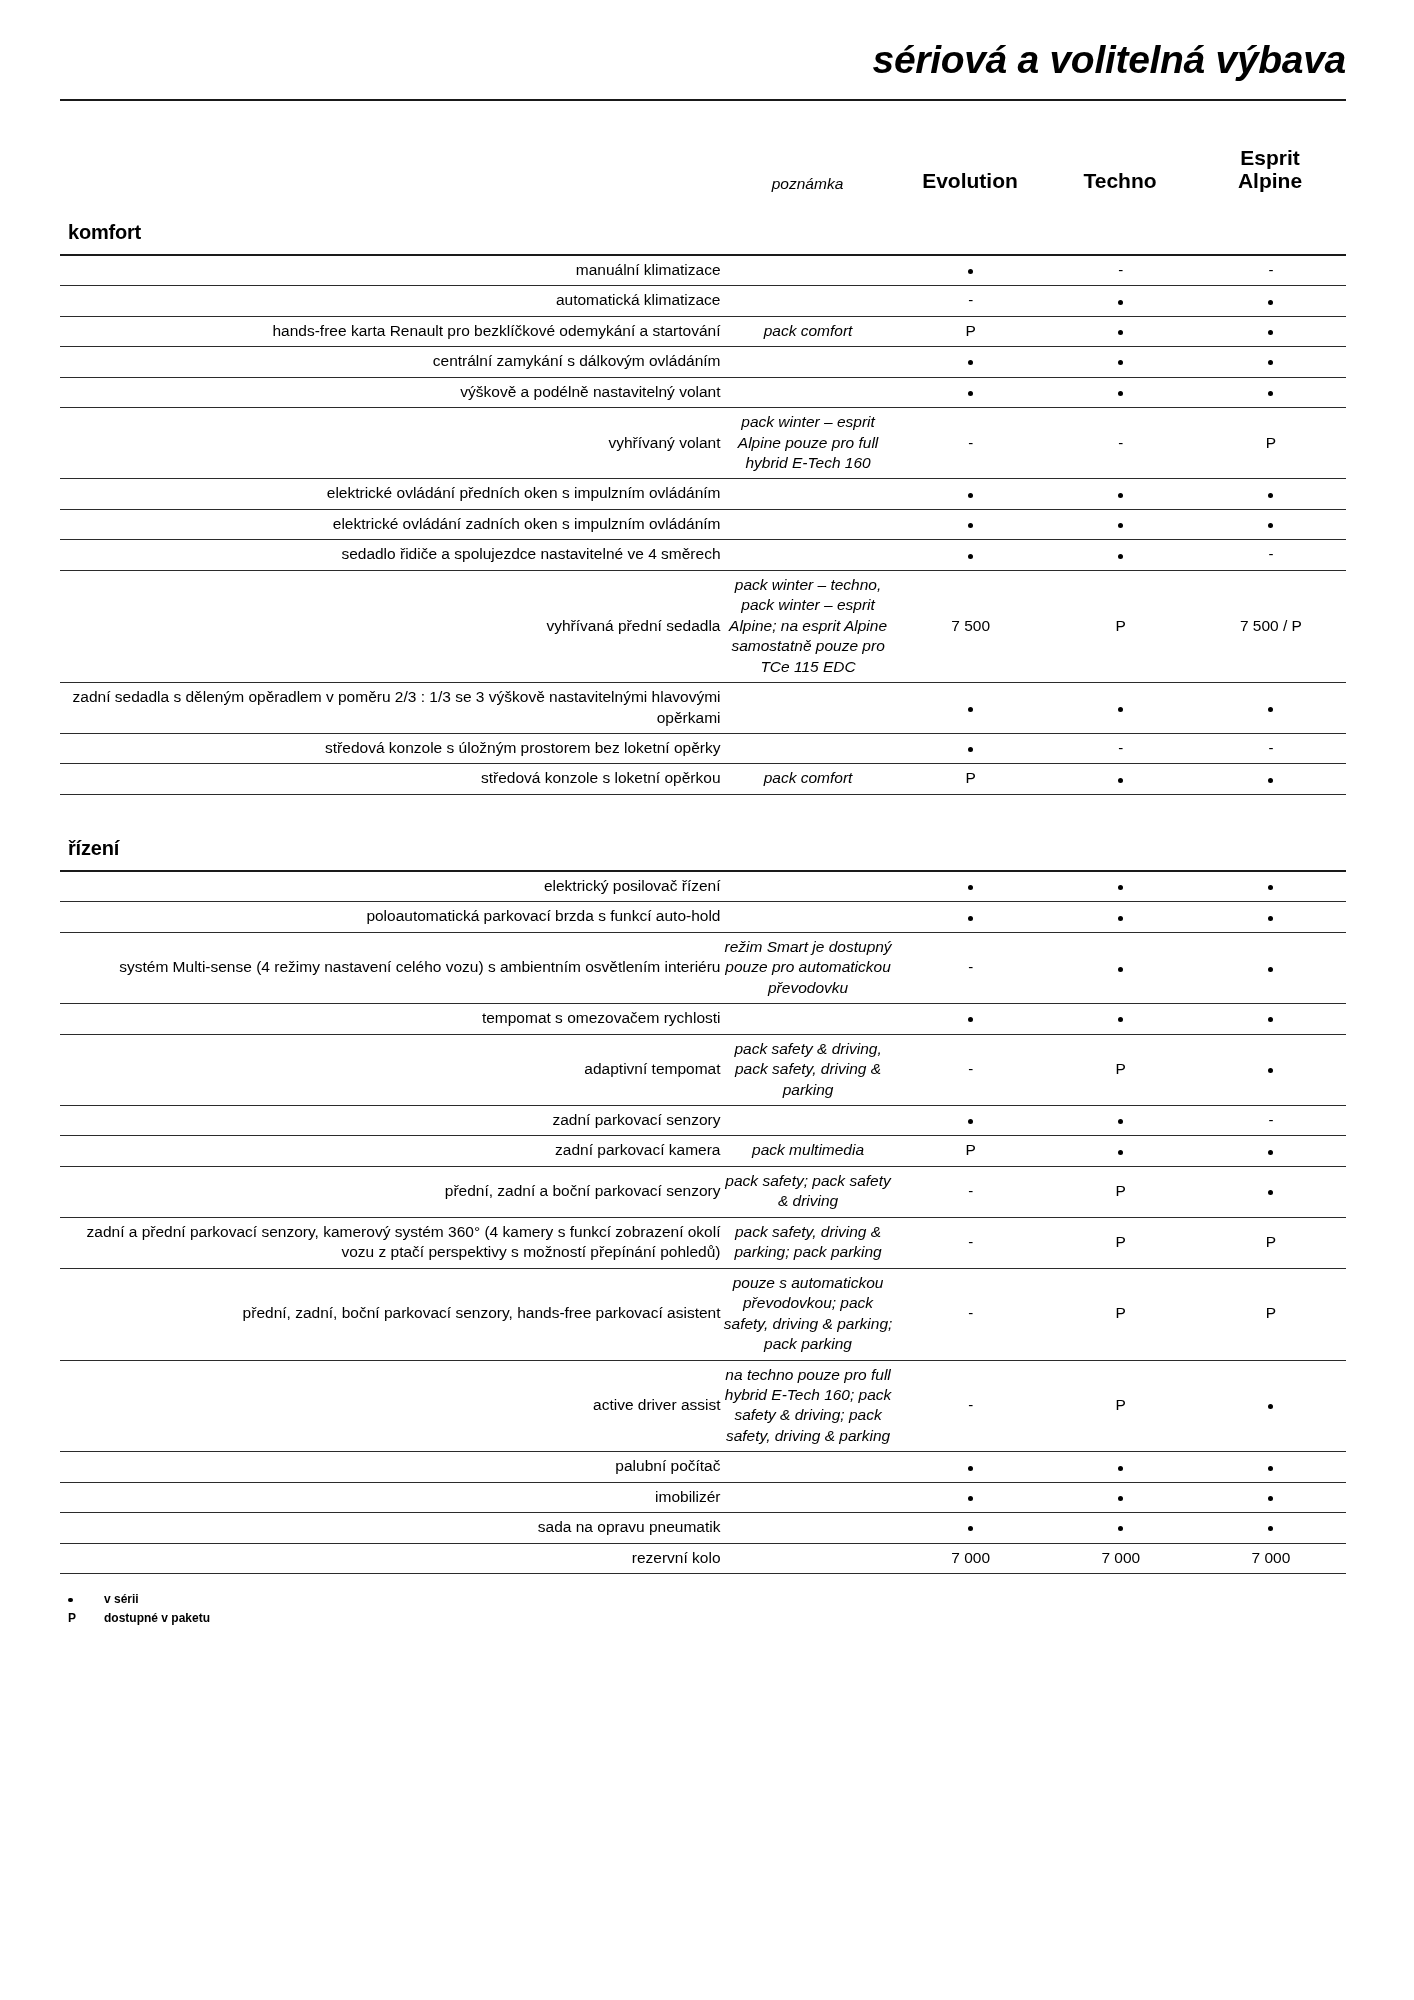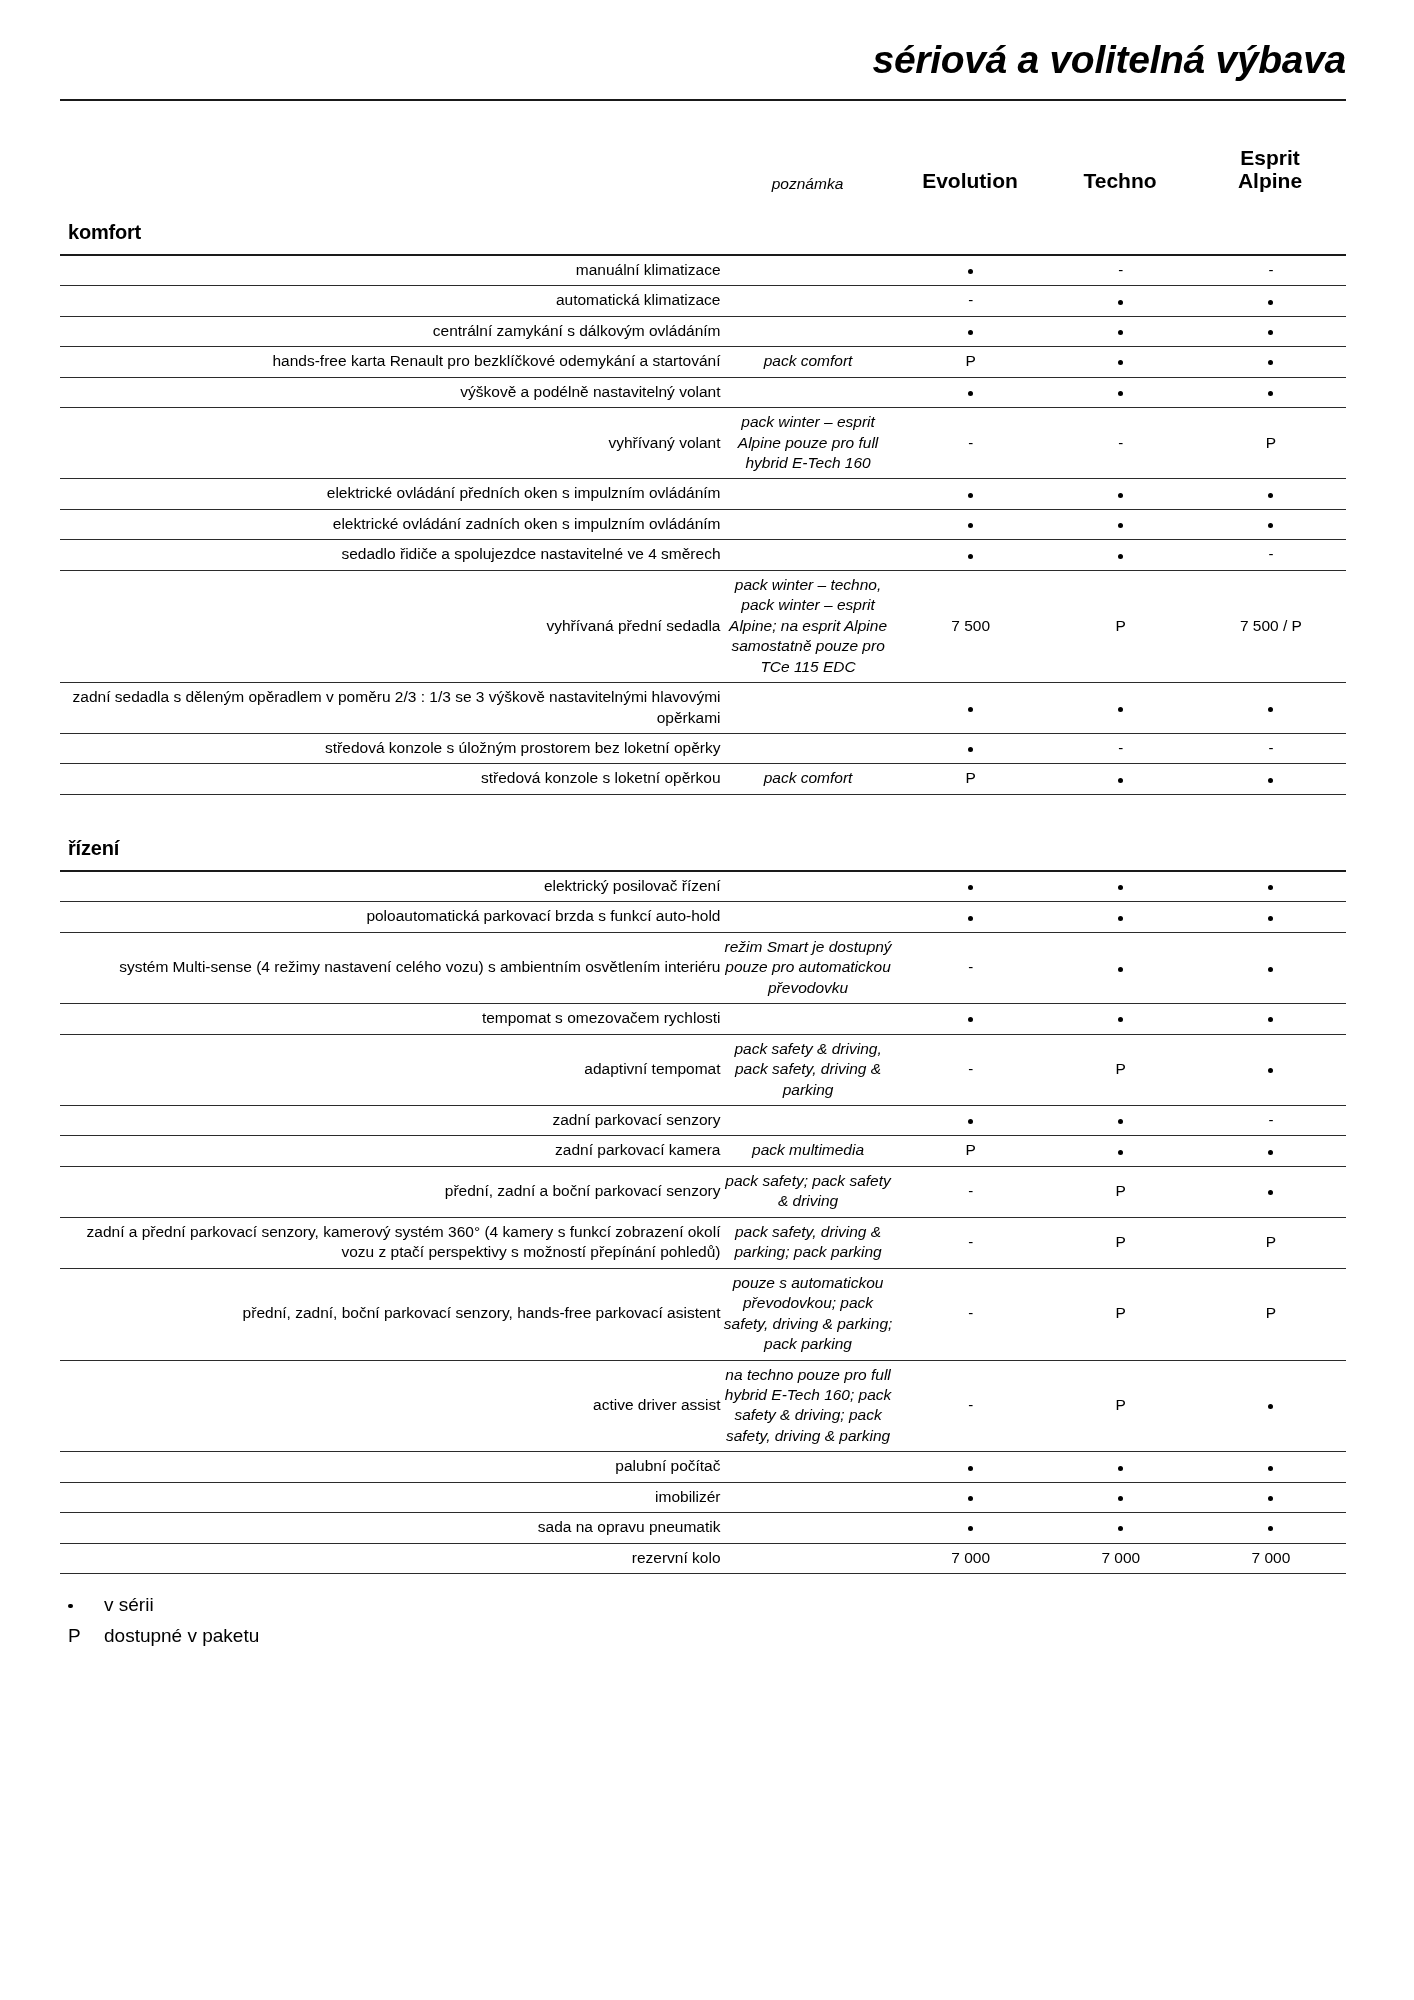--- a/index.html
+++ b/index.html
@@ -107,22 +107,23 @@
   .dashmark {
     display: inline-block;
     font-size: 15px;
     line-height: 1;
   }
 
   
   .legend {
     margin-top: 16px;
     margin-left: 8px;
-    font-size: 19px;
+    font-size: 12px;
     line-height: 1.6;
+    font-weight: bold;
   }
   .legend-row { display: flex; align-items: center; }
   .legend-key {
     flex: 0 0 36px;
     text-align: left;
   }
   .legend-key .dotmark { width: 4.5px; height: 4.5px; }
   .legend-text { }
 </style>
 </head>
@@ -165,30 +166,30 @@
             <td class="val"><span class="dashmark">-</span></td>
           </tr>
           <tr>
             <td class="feature">automatická klimatizace</td>
             <td class="note"></td>
             <td class="val"><span class="dashmark">-</span></td>
             <td class="val dot"><span class="dotmark"></span></td>
             <td class="val dot"><span class="dotmark"></span></td>
           </tr>
           <tr>
-            <td class="feature">centrální zamykání s dálkovým ovládáním</td>
-            <td class="note"></td>
-            <td class="val dot"><span class="dotmark"></span></td>
-            <td class="val dot"><span class="dotmark"></span></td>
-            <td class="val dot"><span class="dotmark"></span></td>
-          </tr>
-          <tr>
             <td class="feature">hands-free karta Renault pro bezklíčkové odemykání a startování</td>
             <td class="note">pack comfort</td>
             <td class="val">P</td>
+            <td class="val dot"><span class="dotmark"></span></td>
+            <td class="val dot"><span class="dotmark"></span></td>
+          </tr>
+          <tr>
+            <td class="feature">centrální zamykání s dálkovým ovládáním</td>
+            <td class="note"></td>
+            <td class="val dot"><span class="dotmark"></span></td>
             <td class="val dot"><span class="dotmark"></span></td>
             <td class="val dot"><span class="dotmark"></span></td>
           </tr>
           <tr>
             <td class="feature">výškově a podélně nastavitelný volant</td>
             <td class="note"></td>
             <td class="val dot"><span class="dotmark"></span></td>
             <td class="val dot"><span class="dotmark"></span></td>
             <td class="val dot"><span class="dotmark"></span></td>
           </tr>

